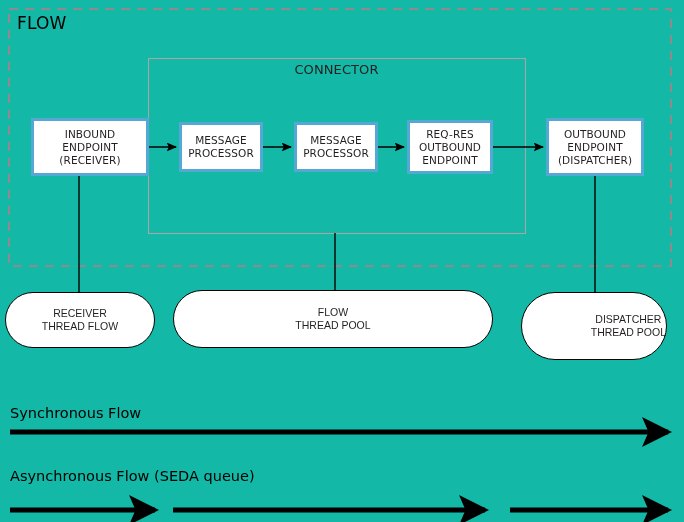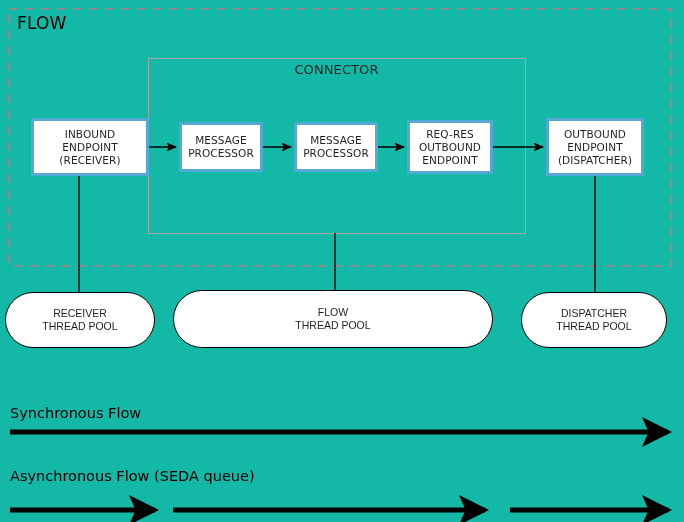--- a/index.html
+++ b/index.html
@@ -155,29 +155,29 @@
   </div>
 
   <div class="node" style="left:546px; top:118px; width:98px; height:58px;">
     <span class="node-label">OUTBOUND
 ENDPOINT
 (DISPATCHER)</span>
   </div>
 
   <div class="pool" style="left:5px; top:292px; width:150px; height:56px;">
     <span class="pool-label">RECEIVER
-THREAD POOL</span>
+THREAD FLOW</span>
   </div>
 
   <div class="pool" style="left:173px; top:290px; width:320px; height:58px;">
     <span class="pool-label">FLOW
 THREAD POOL</span>
   </div>
 
-  <div class="pool" style="left:521px; top:292px; width:146px; height:56px;">
+  <div class="pool" style="left:521px; top:292px; width:146px; height:68px;justify-content:flex-end;">
     <span class="pool-label">DISPATCHER
 THREAD POOL</span>
   </div>
 
   <div class="legend-label" style="left:10px; top:468px;">Asynchronous Flow (SEDA queue)</div>
 
   <div class="legend-label" style="left:10px; top:405px;">Synchronous Flow</div>
 
 </div>
 

